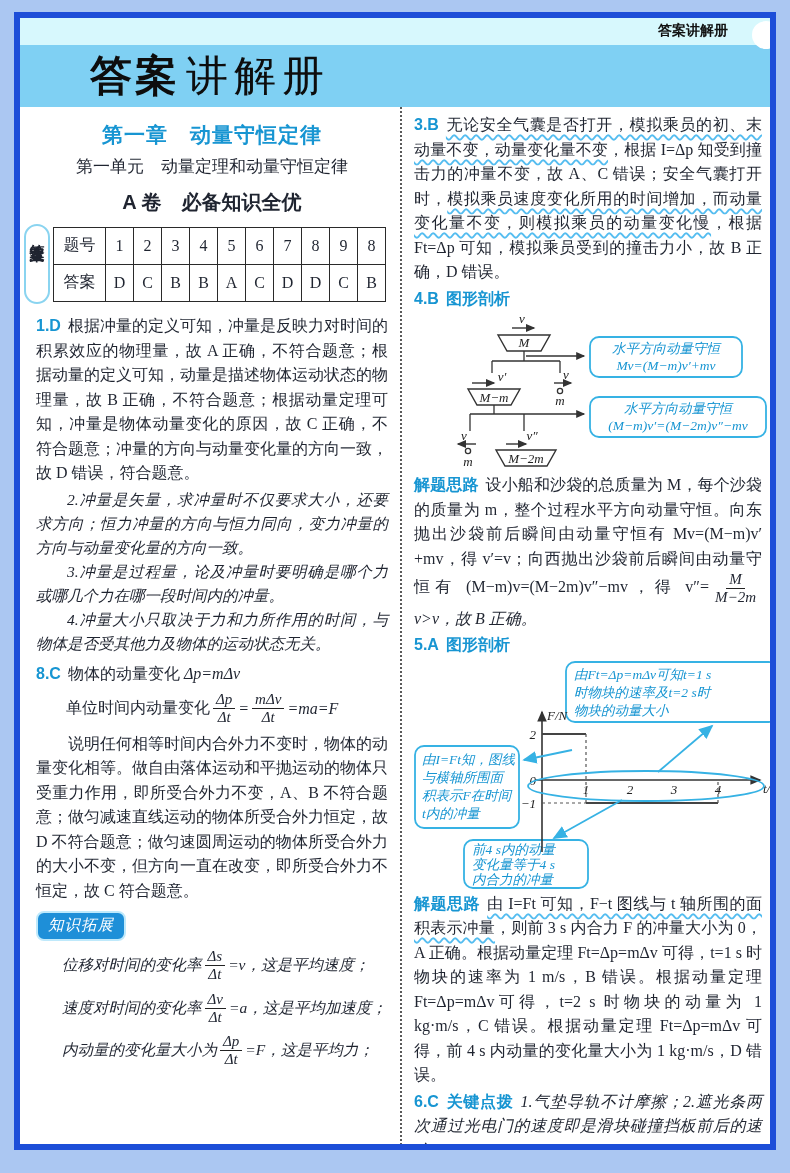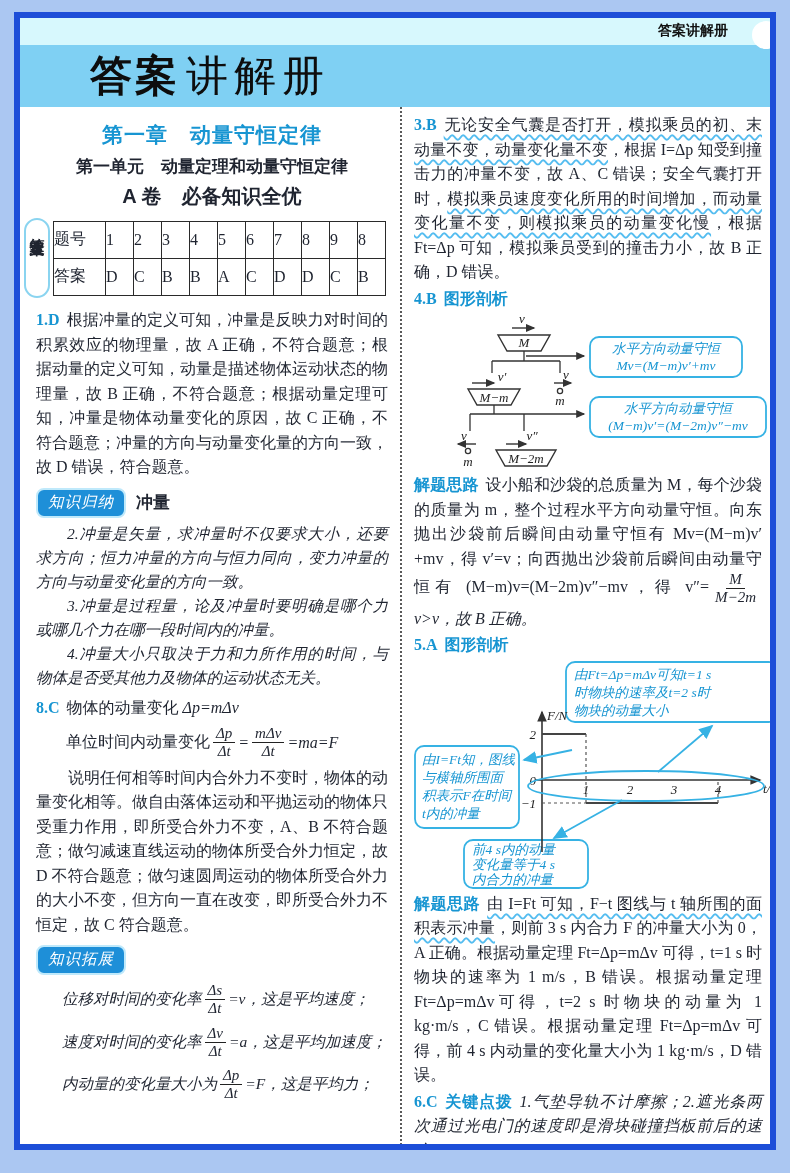--- a/index.html
+++ b/index.html
@@ -12,31 +12,31 @@
   .tab-notch { position:absolute; right:-10px; top:3px; width:28px; height:28px; background:#fff; border-radius:50%; }
   .banner { height:62px; background:#7fd0f3; display:flex; align-items:center; padding-left:70px; font-family:"Liberation Sans",sans-serif; color:#0d0d0d; }
   .banner .b1 { font-size:42px; font-weight:900; letter-spacing:3px; }
   .banner .b2 { font-size:42px; font-weight:500; letter-spacing:6px; margin-left:6px; }
   
   .content { display:flex; height:1046px; }
   .col-left { width:380px; padding:10px 12px 0 16px; overflow:hidden; }
   .col-right { flex:1; border-left:2px dotted #5a5a5a; padding:6px 8px 0 12px; overflow:hidden; }
   
   .chapter { text-align:center; color:#1795d2; font-family:"Liberation Sans",sans-serif; font-weight:bold; font-size:21px; margin:4px 0 6px 0; letter-spacing:1px; }
-  .unit { text-align:center; font-family:"Liberation Sans",sans-serif; font-weight:bold; font-size:17px; margin-bottom:5px; }
+  .unit { text-align:center; font-family:"Liberation Sans",sans-serif; font-weight:normal; font-size:17px; margin-bottom:11px; }
   .paper { text-align:center; font-family:"Liberation Sans",sans-serif; font-weight:bold; font-size:20px; margin-bottom:8px; }
   
   .ans-wrap { display:flex; align-items:center; margin:4px 0 10px 0; }
   .ans-capsule { writing-mode:vertical-rl; text-orientation:upright; border:2px solid #8ad4f0; border-radius:14px; background:#fff; font-family:"Liberation Sans",sans-serif; font-weight:bold; font-size:15px; padding:6px 1px; height:80px; margin-left:-12px; margin-right:3px; letter-spacing:1px; line-height:20px; position:relative; z-index:2; }
   table.ans { border-collapse:collapse; }
-  table.ans td { border:1.6px solid #2a2a2a; font-size:16px; height:37px; width:28px;margin-left:20px; }
+  table.ans td { border:1.6px solid #2a2a2a; text-align:center; font-size:16px; height:37px; width:28px;margin-left:20px; }
   table.ans td.hd { width:52px; font-family:"Liberation Sans",sans-serif; font-size:16px; }
   
   .para { font-size:16px; line-height:24.5px; text-align:justify; margin-bottom:2px; }
-  .qlabel { color:#1795d2; font-family:Liberation Serif, serif; font-weight:bold; margin-right:7px; }
+  .qlabel { color:#1795d2; font-family:Liberation Sans, sans-serif; font-weight:bold; margin-right:7px; }
   .bluehead { color:#1795d2; font-family:"Liberation Sans",sans-serif; font-weight:bold; }
   .wavy { text-decoration:underline; text-decoration-style:wavy; text-decoration-color:#55bdf0; text-decoration-thickness:2px; text-underline-offset:4px; }
   .math { font-style:italic; }
   .kai { font-style:italic; }
   
   .badge-row { margin:8px 0 4px 0; display:flex; align-items:center; }
   .badge { display:inline-block; background:#1e8fd8; color:#fff; font-style:italic; font-size:15.5px; padding:2px 10px 3px 10px; border-radius:8px; border:2px solid #bfe9fb; letter-spacing:1px; }
   .badge-title { font-family:"Liberation Sans",sans-serif; font-weight:bold; font-size:17px; margin-left:10px; }
   .kitem { font-size:15.5px; line-height:24px; text-align:justify; text-indent:2em; font-style:italic; }
   
@@ -106,24 +106,20 @@
             <td>D</td>
             <td>C</td>
             <td>B</td>
           </tr>
         </tbody>
           </table>
       </div>
 
       <p class="para"><span class="qlabel">1.D</span><span>根据冲量的定义可知，冲量是反映力对时间的积累效应的物理量，故 A 正确，不符合题意；根据动量的定义可知，动量是描述物体运动状态的物理量，故 B 正确，不符合题意；根据动量定理可知，冲量是物体动量变化的原因，故 C 正确，不符合题意；冲量的方向与动量变化量的方向一致，故 D 错误，符合题意。</span></p>
 
-      <div class="badge-row">
-        <span class="badge">知识归纳</span>
-        <span class="badge-title">冲量</span>
-      </div>
       <p class="kitem">2.冲量是矢量，求冲量时不仅要求大小，还要求方向；恒力冲量的方向与恒力同向，变力冲量的方向与动量变化量的方向一致。</p>
       <p class="kitem">3.冲量是过程量，论及冲量时要明确是哪个力或哪几个力在哪一段时间内的冲量。</p>
       <p class="kitem">4.冲量大小只取决于力和力所作用的时间，与物体是否受其他力及物体的运动状态无关。</p>
 
       <p class="para" style="margin-top:6px;"><span class="qlabel">8.C</span><span>物体的动量变化 </span><span class="math">Δp=mΔv</span></p>
       <div class="fline ind">
         <span>单位时间内动量变化</span>
         <span class="frac">
             <span class="fn">Δp</span>
             <span class="fd">Δt</span>

